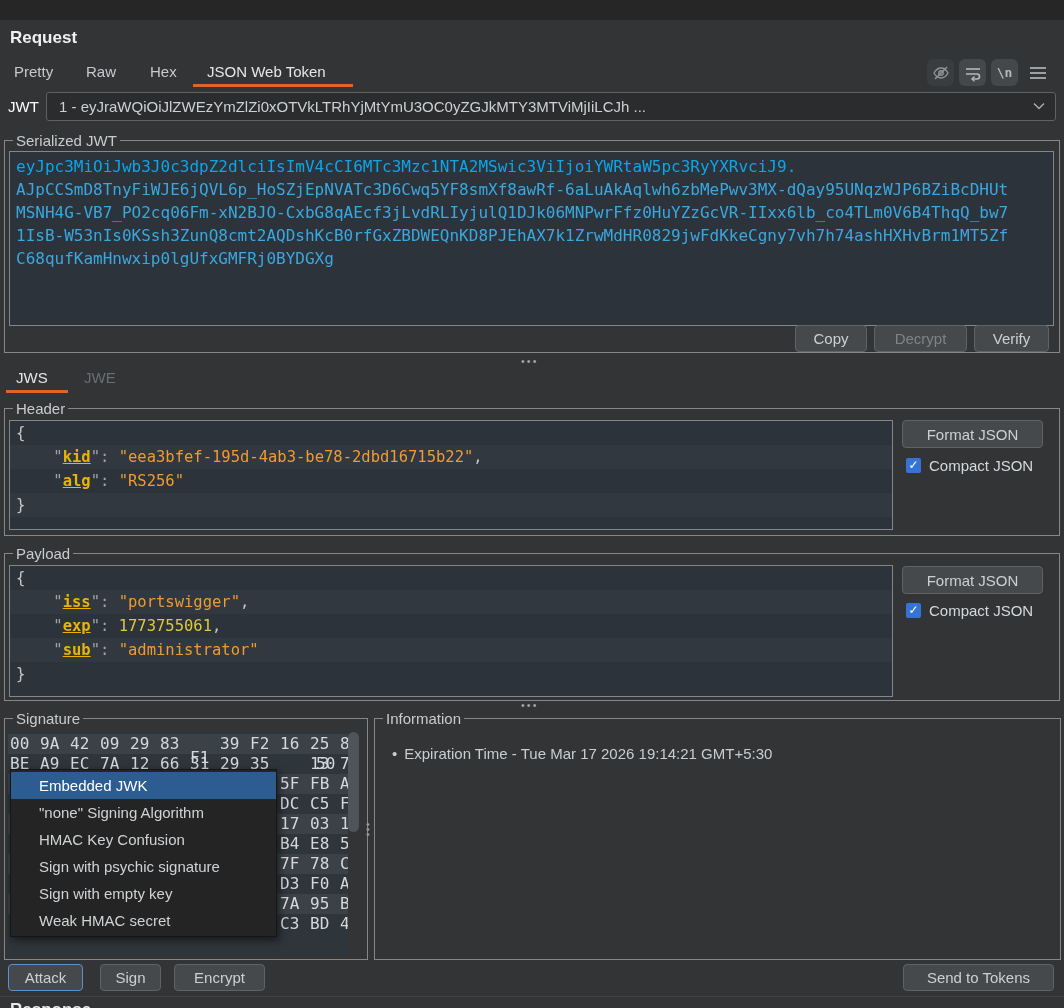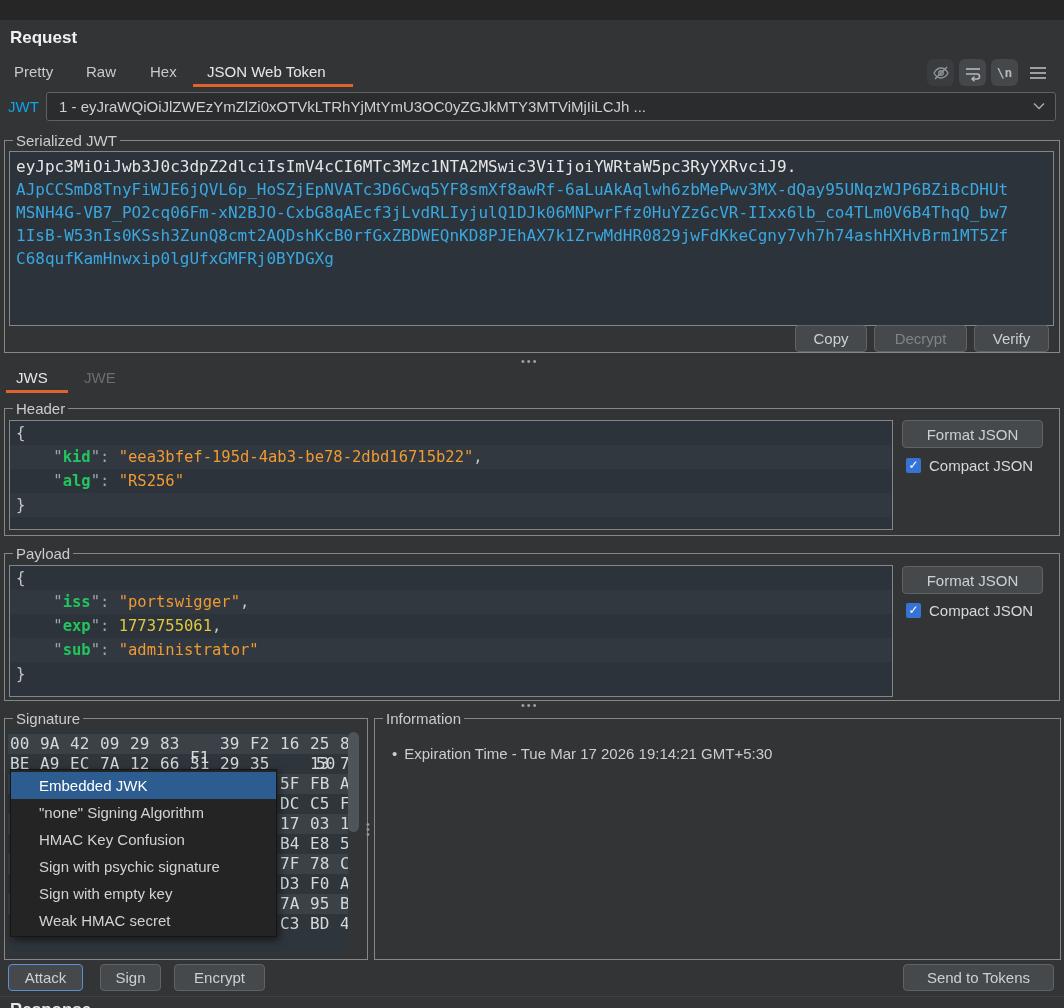--- a/index.html
+++ b/index.html
@@ -15,38 +15,38 @@
   .tab{top:63px;font-size:15px;color:#c7cacc;cursor:default;}
   .tab.active{color:#e4e6e8;}
   .tab.dim{color:#6a6e71;}
   .tab-underline{background:#e0632e;height:3px;}
   .hdr-icon{top:59px;width:27px;height:27px;border-radius:6px;background:#45484b;
     display:flex;align-items:center;justify-content:center;color:#a9adb0;}
   .hdr-icon.nobg{background:transparent;}
   .hdr-icon.dimbg{background:#3a3d40;}
   .slashn{font-family:"DejaVu Sans Mono",monospace;font-size:13px;font-weight:bold;color:#b4b8bb;}
   
-  .jwt-label{left:8px;top:98px;font-size:15px;color:#0ea5e9;}
+  .jwt-label{left:8px;top:98px;font-size:15px;color:#ffffff;}
   .dropdown{left:46px;top:92px;width:1008px;height:27px;background:#2a2c2e;
     border:1px solid #5e6265;border-radius:3px;display:flex;align-items:center;}
   .dropdown .val{margin-left:12px;font-size:15px;color:#ced1d3;white-space:nowrap;overflow:hidden;}
   .dropdown .chev{position:absolute;right:10px;top:9px;}
   
   .fieldset{border:1px solid #85888b;}
   .legend{position:absolute;top:-9px;left:8px;background:#323436;padding:0 3px;
     font-size:15px;color:#c9ccce;white-space:nowrap;}
   
   .editor{background:#2c333b;border:1px solid #83868a;overflow:hidden;
     font-family:"DejaVu Sans Mono",monospace;}
   .editor .line{white-space:pre;padding-left:6px;}
   .ed-jwt .line{height:23px;line-height:23px;font-size:16px;}
   .ed-json .line{height:24px;line-height:24px;font-size:15.5px;}
   .ed-json .line:nth-child(even){background:#313840;}
-  .jwt-h{color:#dc3862;} .jwt-p{color:#e5e5e5;} .jwt-s{color:#3aa8e0;}
-  .tok-key{color:#22c55e;font-weight:bold;}
+  .jwt-h{color:#dc3862;} .jwt-p{color:#0ea5e9;} .jwt-s{color:#3aa8e0;}
+  .tok-key{color:#eab308;font-weight:bold;text-decoration:underline;}
   .tok-q{color:#9fa4a8;}
   .tok-punct{color:#c3c7ca;}
   .tok-str{color:#ef9a33;}
   .tok-num{color:#e0c83e;}
   .tok-plain{color:#c3c7ca;}
   
   .btn{background:#46494c;border:1px solid #5f6366;border-radius:4px;color:#ccd0d2;
     font-size:15px;display:flex;align-items:center;justify-content:center;height:25px;cursor:default;}
   .btn.disabled{color:#7f8386;}
   .btn.focused{border:1px solid #5b8fd6;}

